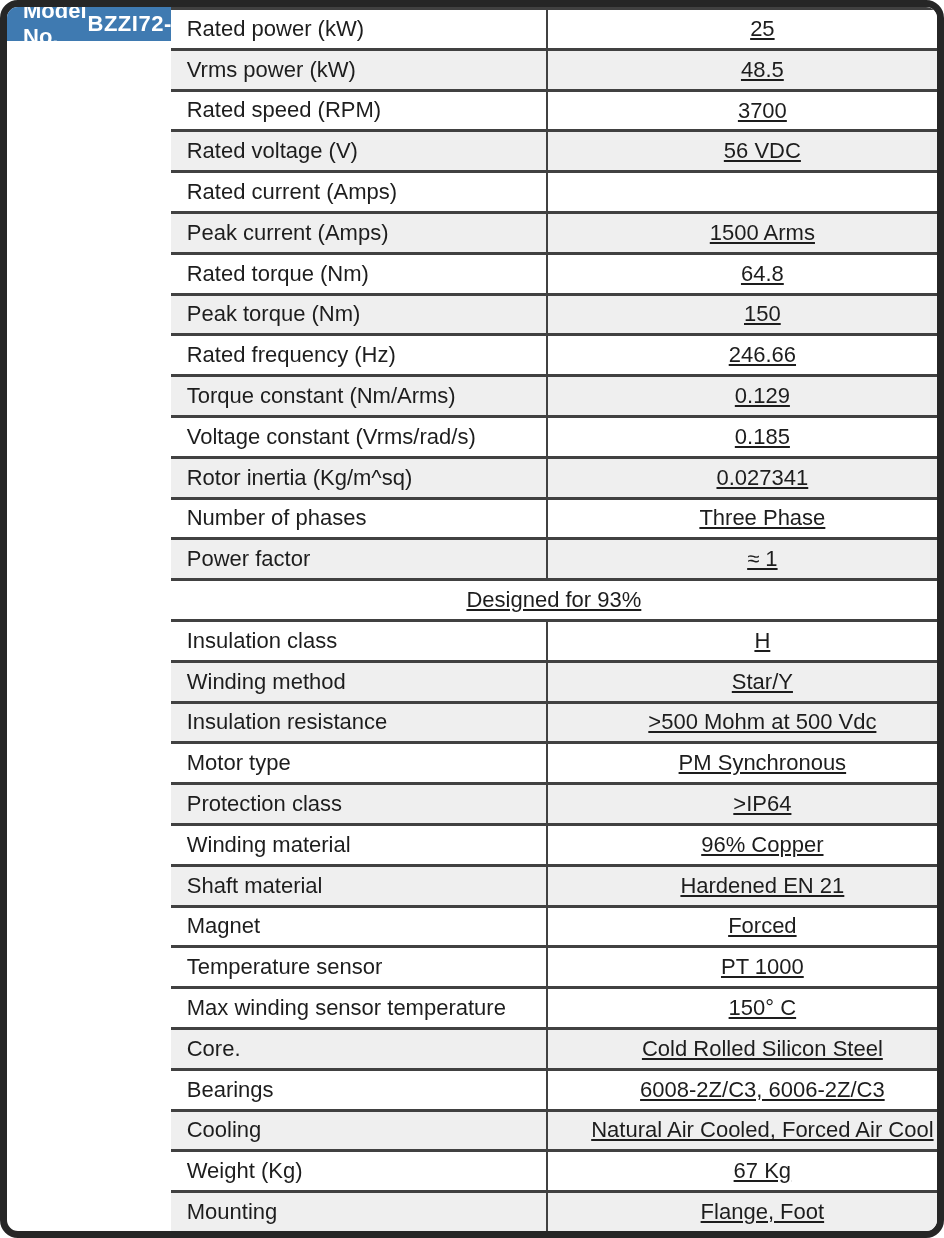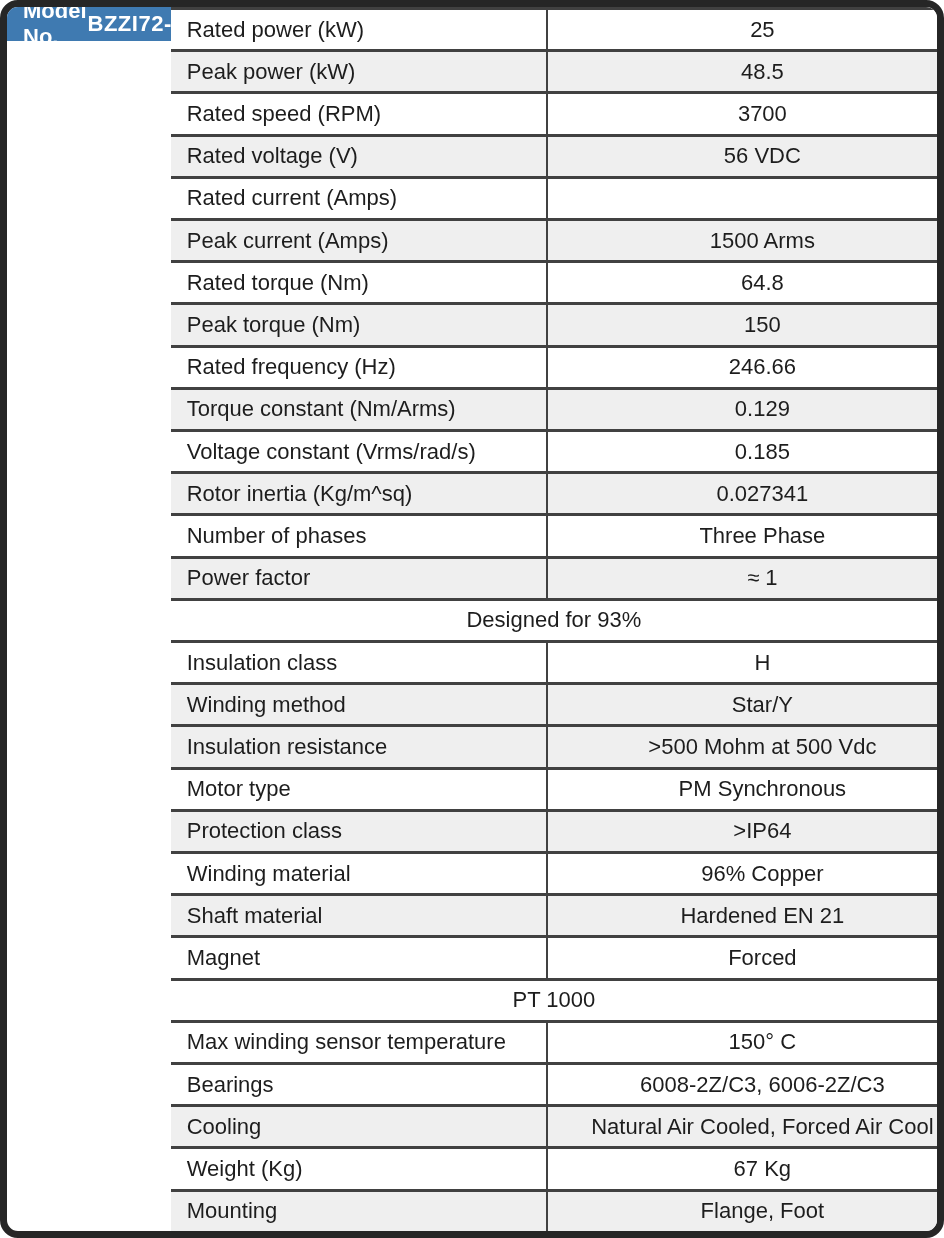--- a/index.html
+++ b/index.html
@@ -73,38 +73,39 @@
   }
   .cell-value {
     flex: 1 1 auto;
     display: flex;
     align-items: center;
     justify-content: center;
     text-align: center;
     white-space: nowrap;
     overflow: hidden;
     padding: 16px 4px;
+    text-decoration: underline;
   }
 </style>
 </head>
 <body>
 
 <div class="spec-table">
   <div class="table-header">
     <div class="h-label">Model No.</div>
     <div class="h-value">255-BZZI72-500</div>
   </div>
   <div class="table-body" id="table-body">
   <div class="row">
     <div class="cell-label">Rated power (kW)</div>
     <div class="cell-value">25</div>
   </div>
 
   <div class="row alt">
-    <div class="cell-label">Peak power (kW)</div>
+    <div class="cell-label">Vrms power (kW)</div>
     <div class="cell-value">48.5</div>
   </div>
 
   <div class="row">
     <div class="cell-label">Rated speed (RPM)</div>
     <div class="cell-value">3700</div>
   </div>
 
   <div class="row alt">
     <div class="cell-label">Rated voltage (V)</div>
@@ -198,28 +199,33 @@
     <div class="cell-label">Shaft material</div>
     <div class="cell-value">Hardened EN 21</div>
   </div>
 
   <div class="row">
     <div class="cell-label">Magnet</div>
     <div class="cell-value">Forced</div>
   </div>
 
   <div class="row">
+    <div class="cell-label">Temperature sensor</div>
     <div class="cell-value">PT 1000</div>
   </div>
 
   <div class="row">
     <div class="cell-label">Max winding sensor temperature</div>
     <div class="cell-value">150° C</div>
   </div>
 
+  <div class="row alt">
+    <div class="cell-label">Core.</div>
+    <div class="cell-value">Cold Rolled Silicon Steel</div>
+  </div>
 
   <div class="row">
     <div class="cell-label">Bearings</div>
     <div class="cell-value">6008-2Z/C3, 6006-2Z/C3</div>
   </div>
 
   <div class="row alt">
     <div class="cell-label">Cooling</div>
     <div class="cell-value">Natural Air Cooled, Forced Air Cool</div>
   </div>

